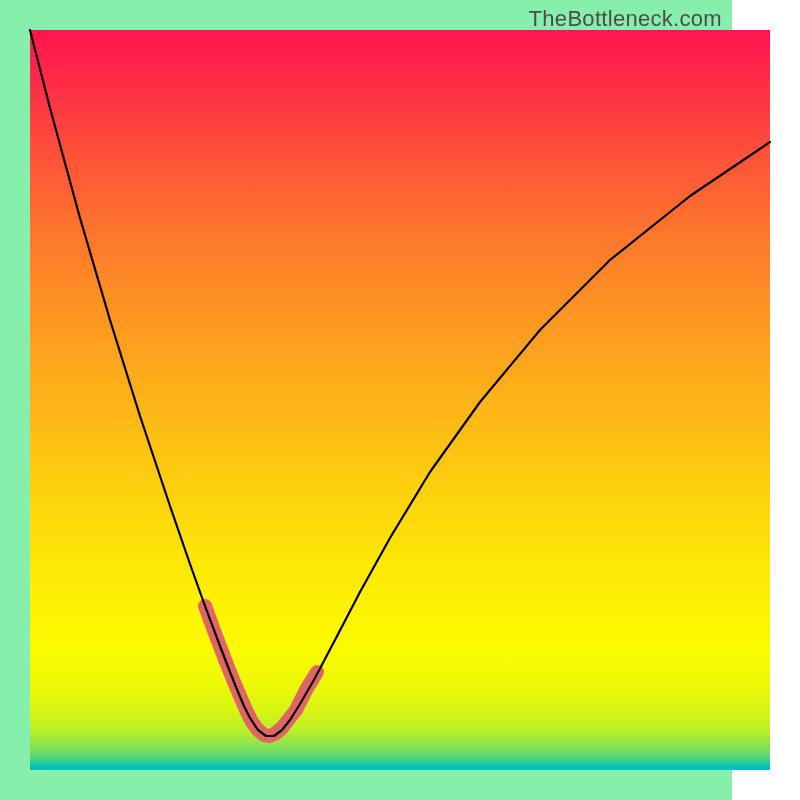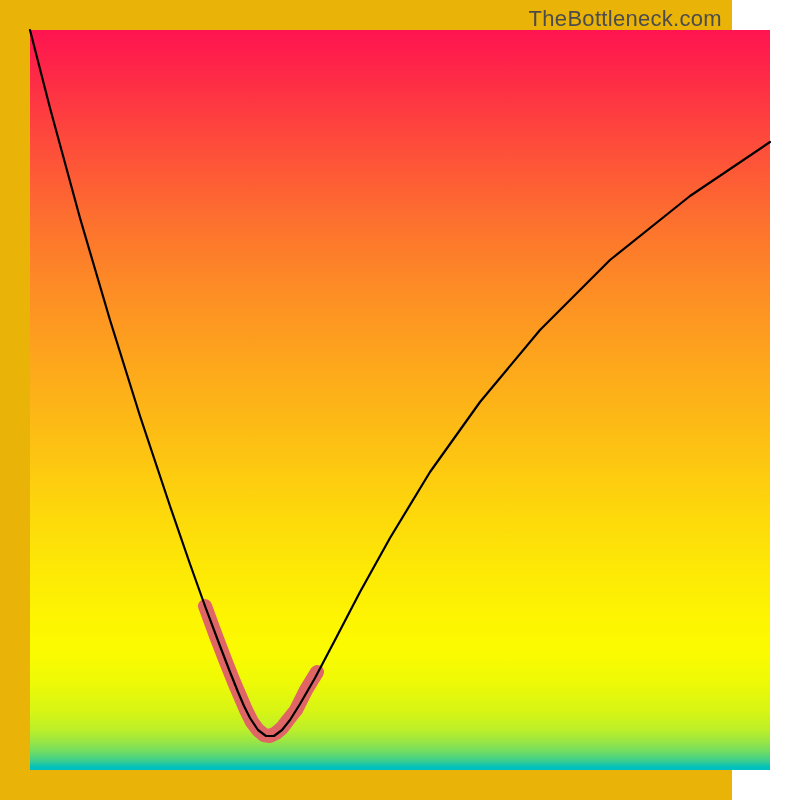--- a/index.html
+++ b/index.html
@@ -6,21 +6,21 @@
     margin: 0;
     padding: 0;
     width: 800px;
     height: 800px;
     overflow: hidden;
     font-family: Arial, Helvetica, sans-serif;
   }
   .outer {
     width: 732px;
     height: 800px;
-    background: #eab308;
+    background: #86efac;
     position: relative;
   }
   .plot-area {
     position: absolute;
     left: 30px;
     top: 30px;
     width: 740px;
     height: 740px;
     background: linear-gradient(to bottom,
       #FF1450 0%,

